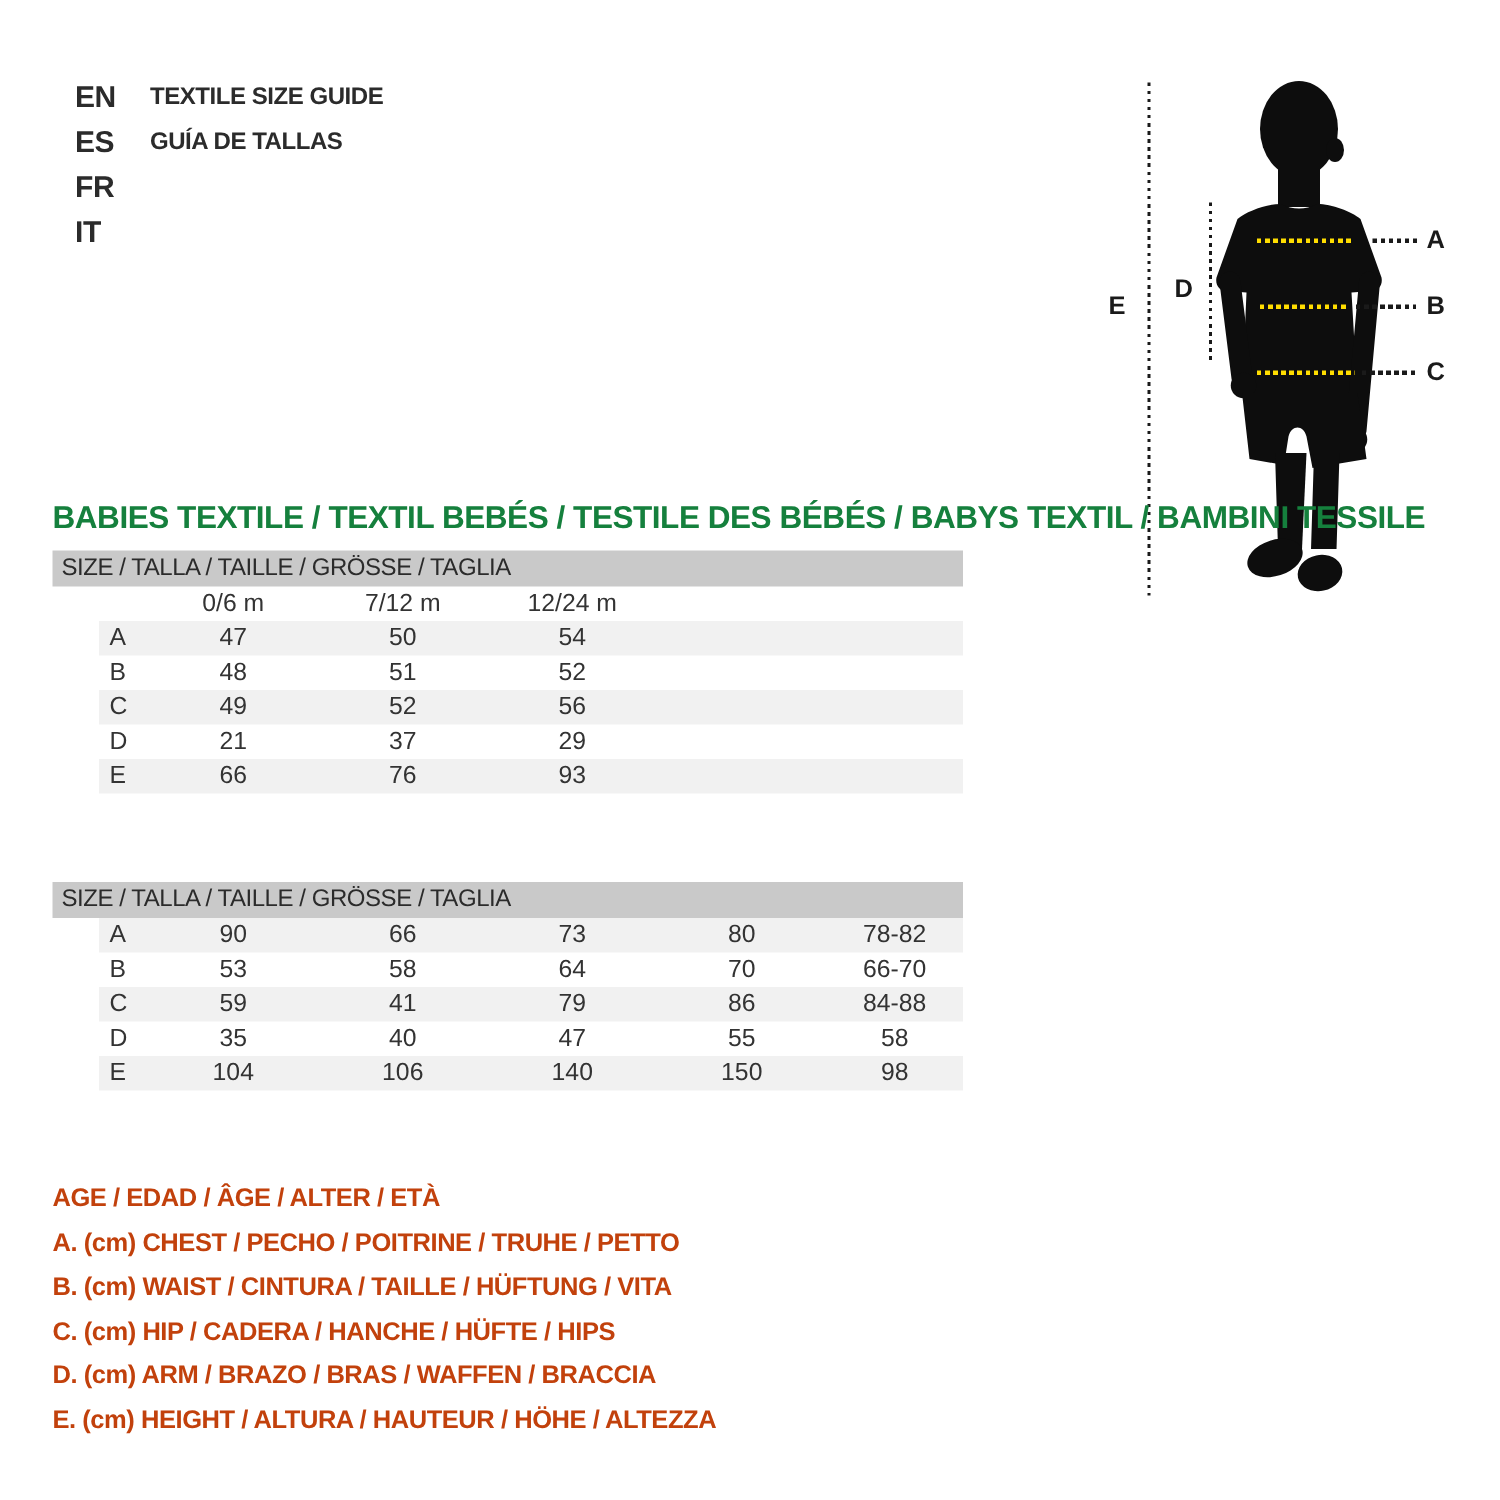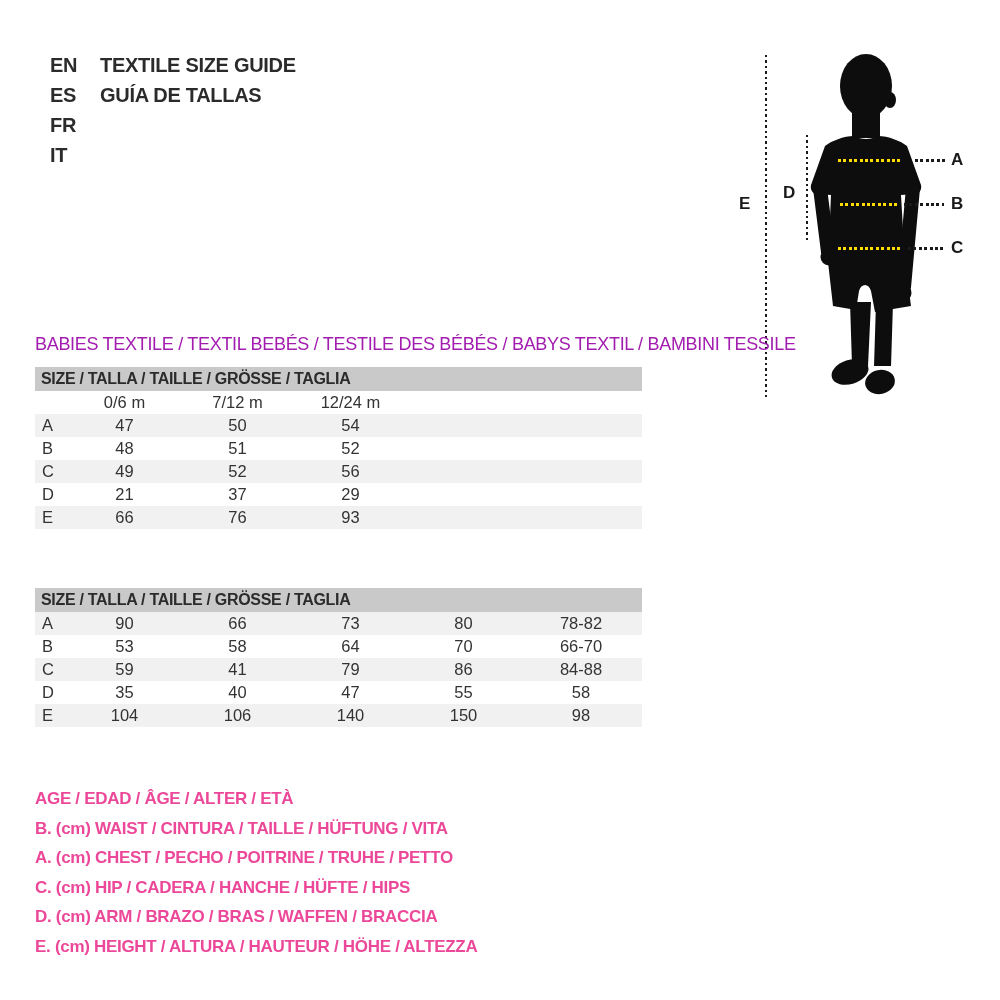--- a/index.html
+++ b/index.html
@@ -4,38 +4,38 @@
 <style>
   html,body{margin:0;padding:0;background:#ffffff;}
   .page{
     position:relative;width:1000px;height:1000px;background:#fff;overflow:hidden;
     font-family:"Liberation Sans","DejaVu Sans",sans-serif;color:#2b2b2b;
   }
   
   .lang-list{position:absolute;left:38px;top:50px;}
   .lang-row{display:flex;height:30px;line-height:30px;margin-left:12px;}
   .lang-code{width:50px;font-size:20px;font-weight:700;letter-spacing:-0.3px;}
-  .lang-title{font-size:20px;font-weight:700;letter-spacing:-0.3px;white-space:nowrap;}
-
-  
-  .section-title{position:absolute;left:35px;font-size:18px;font-weight:400;letter-spacing:-0.3px;white-space:nowrap;color:#a21caf;}
+  .lang-title{font-size:16px;font-weight:700;letter-spacing:-0.3px;white-space:nowrap;}
+
+  
+  .section-title{position:absolute;left:35px;font-size:21px;font-weight:700;letter-spacing:-0.3px;white-space:nowrap;color:#15803d;}
 
   
   .tbl{position:absolute;left:35px;width:607px;font-size:16.5px;color:#333;}
-  .bar{height:24px;line-height:24px;background:#c9c9c9;font-weight:700;letter-spacing:-0.3px;padding-left:6px;font-size:16px;color:#2b2b2b;box-sizing:border-box;}
-  .trow{display:grid;height:23px;line-height:23px;}
+  .bar{height:24px;line-height:24px;background:#c9c9c9;font-weight:400;letter-spacing:-0.3px;padding-left:6px;font-size:16px;color:#2b2b2b;box-sizing:border-box;}
+  .trow{display:grid;height:23px;line-height:23px;margin-left:31px;}
   .babies .trow{grid-template-columns:33px 113px 113px 113px 1fr;}
   .children .trow{grid-template-columns:33px 113px 113px 113px 113px 1fr;}
   .lb{padding-left:7px;}
   .cell{text-align:center;}
   .stripe{background:#f1f1f1;}
 
   
   .legend{position:absolute;left:35px;top:784px;}
-  .legend-line{height:29.6px;line-height:29.6px;font-size:17px;font-weight:700;letter-spacing:-0.3px;white-space:nowrap;color:#ec4899;}
+  .legend-line{height:29.6px;line-height:29.6px;font-size:17px;font-weight:700;letter-spacing:-0.3px;white-space:nowrap;color:#c2410c;}
 
   
   .fig-svg{position:absolute;left:800px;top:40px;}
   .vdots{position:absolute;width:2.4px;background-image:repeating-linear-gradient(to bottom,#1a1a1a 0 2.4px,transparent 2.4px 5.4px);}
   .hdots{position:absolute;height:2.8px;}
   .hdots.yellow{background-image:repeating-linear-gradient(to right,#ffdd00 0 3px,transparent 3px 5.4px);}
   .hdots.dark{background-image:repeating-linear-gradient(to right,#1a1a1a 0 3px,transparent 3px 5.4px);}
   .mlabel{position:absolute;font-size:17px;font-weight:700;color:#1a1a1a;}
 </style>
 </head>
@@ -182,20 +182,20 @@
       <span class="cell">104</span>
       <span class="cell">106</span>
       <span class="cell">140</span>
       <span class="cell">150</span>
       <span class="cell">98</span>
     </div>
   </div>
 
   <div class="legend">
     <div class="legend-line">AGE / EDAD / ÂGE / ALTER / ETÀ</div>
+    <div class="legend-line">A. (cm) CHEST / PECHO / POITRINE / TRUHE / PETTO</div>
     <div class="legend-line">B. (cm) WAIST / CINTURA / TAILLE / HÜFTUNG / VITA</div>
-    <div class="legend-line">A. (cm) CHEST / PECHO / POITRINE / TRUHE / PETTO</div>
     <div class="legend-line">C. (cm) HIP / CADERA / HANCHE / HÜFTE / HIPS</div>
     <div class="legend-line">D. (cm) ARM / BRAZO / BRAS / WAFFEN / BRACCIA</div>
     <div class="legend-line">E. (cm) HEIGHT / ALTURA / HAUTEUR / HÖHE / ALTEZZA</div>
   </div>
 
 </div>
 
 </body></html>

